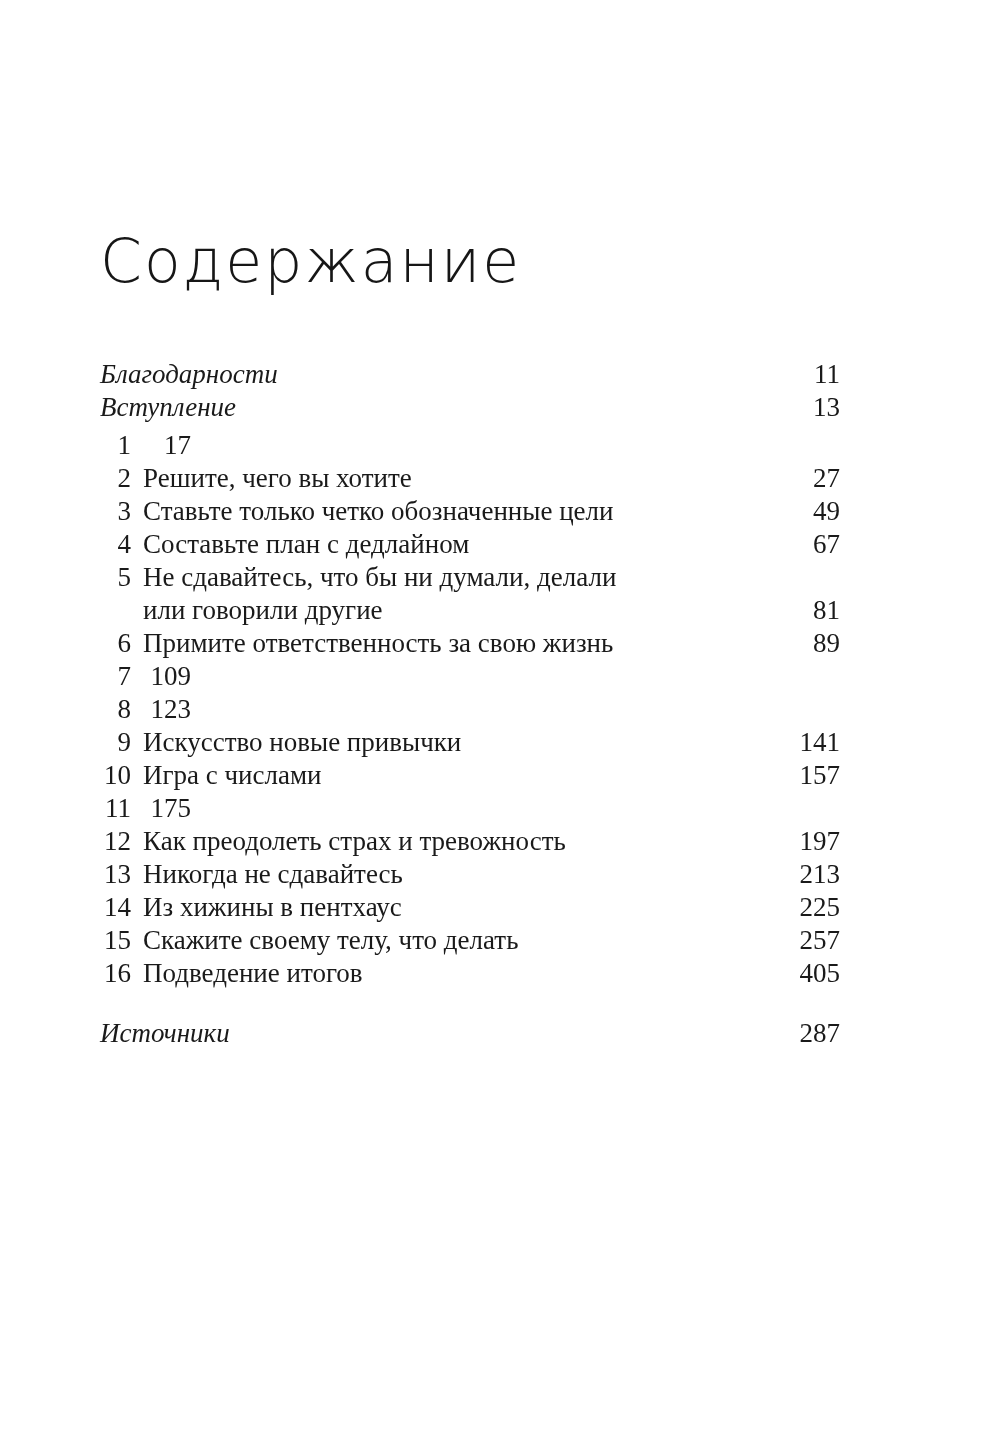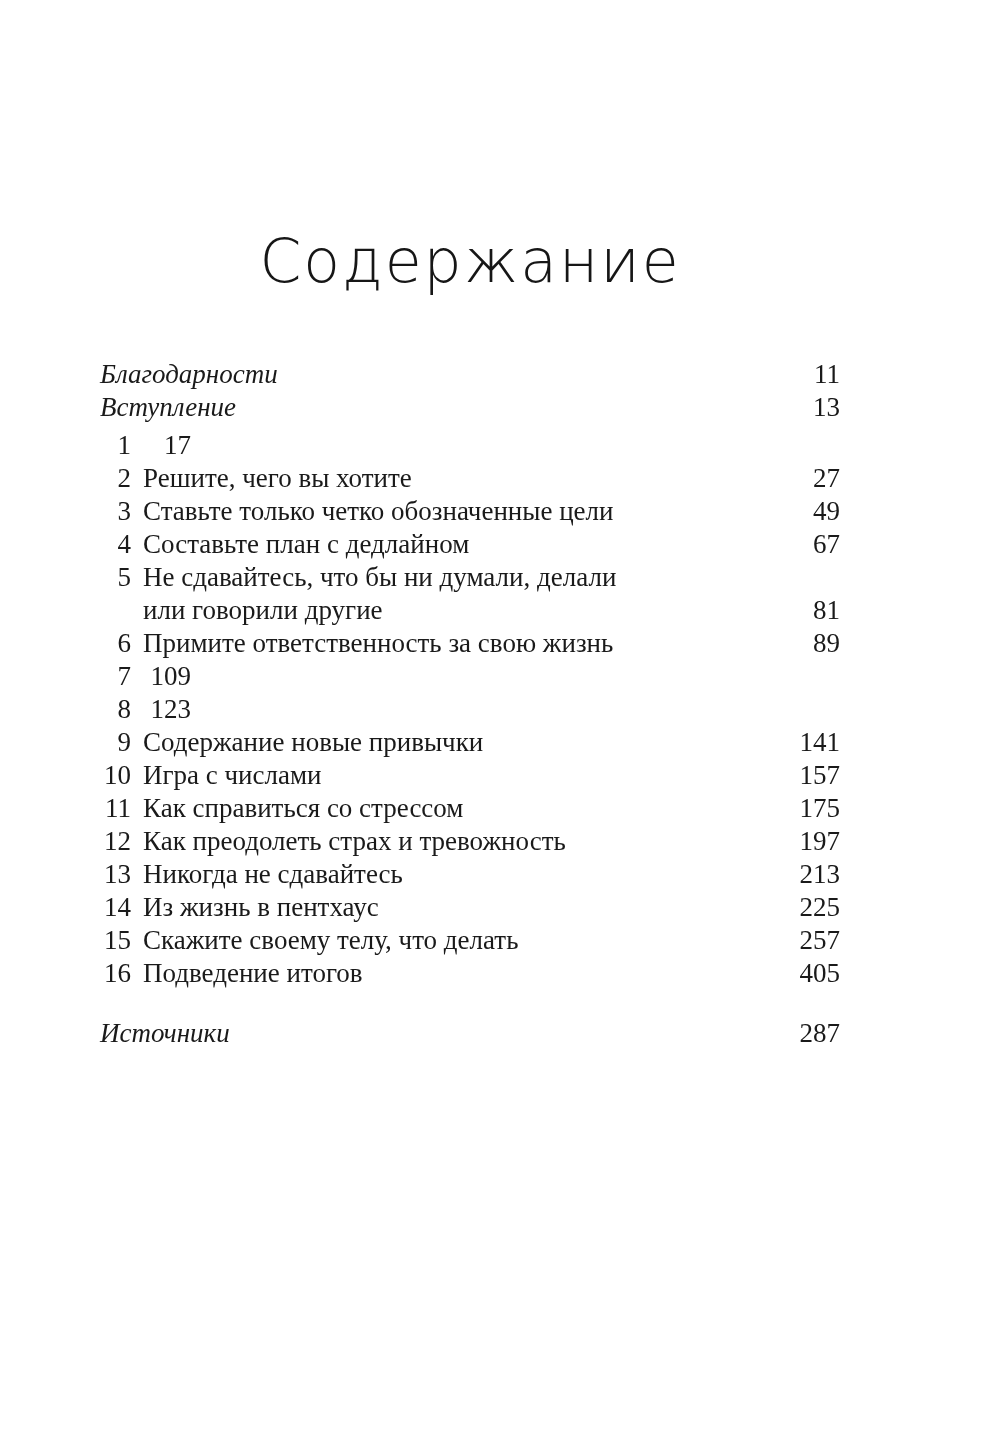--- a/index.html
+++ b/index.html
@@ -17,21 +17,21 @@
     color: #1a1a1a;
     font-family: "Liberation Serif", "DejaVu Serif", serif;
     overflow: hidden;
   }
   .toc-title {
     font-family: "DejaVu Sans", "Liberation Sans", sans-serif;
     font-weight: 200;
     font-size: 60px;
     line-height: 1.1;
     letter-spacing: 2px;
-    text-align: center;
+    text-align: left;
     color: #161616;
     margin: 0 0 64px 0;
   }
   .toc {
     font-size: 27px;
     line-height: 33px;
   }
   .toc-row {
     display: flex;
     align-items: stretch;
@@ -121,51 +121,50 @@
     <span class="toc-pagenum">109</span>
   </div>
 
   <div class="toc-row">
     <span class="toc-num">8</span>
     <span class="toc-pagenum">123</span>
   </div>
 
   <div class="toc-row">
     <span class="toc-num">9</span>
-    <span class="toc-label">Содержание новые привычки</span>
+    <span class="toc-label">Искусство новые привычки</span>
     <span class="toc-pagenum">141</span>
   </div>
 
   <div class="toc-row">
     <span class="toc-num">10</span>
     <span class="toc-label">Игра с числами</span>
     <span class="toc-pagenum">157</span>
   </div>
 
   <div class="toc-row">
     <span class="toc-num">11</span>
-    <span class="toc-label">Как справиться со стрессом</span>
     <span class="toc-pagenum">175</span>
   </div>
 
   <div class="toc-row">
     <span class="toc-num">12</span>
     <span class="toc-label">Как преодолеть страх и тревожность</span>
     <span class="toc-pagenum">197</span>
   </div>
 
   <div class="toc-row">
     <span class="toc-num">13</span>
     <span class="toc-label">Никогда не сдавайтесь</span>
     <span class="toc-pagenum">213</span>
   </div>
 
   <div class="toc-row">
     <span class="toc-num">14</span>
-    <span class="toc-label">Из жизнь в пентхаус</span>
+    <span class="toc-label">Из хижины в пентхаус</span>
     <span class="toc-pagenum">225</span>
   </div>
 
   <div class="toc-row">
     <span class="toc-num">15</span>
     <span class="toc-label">Скажите своему телу, что делать</span>
     <span class="toc-pagenum">257</span>
   </div>
 
   <div class="toc-row">

